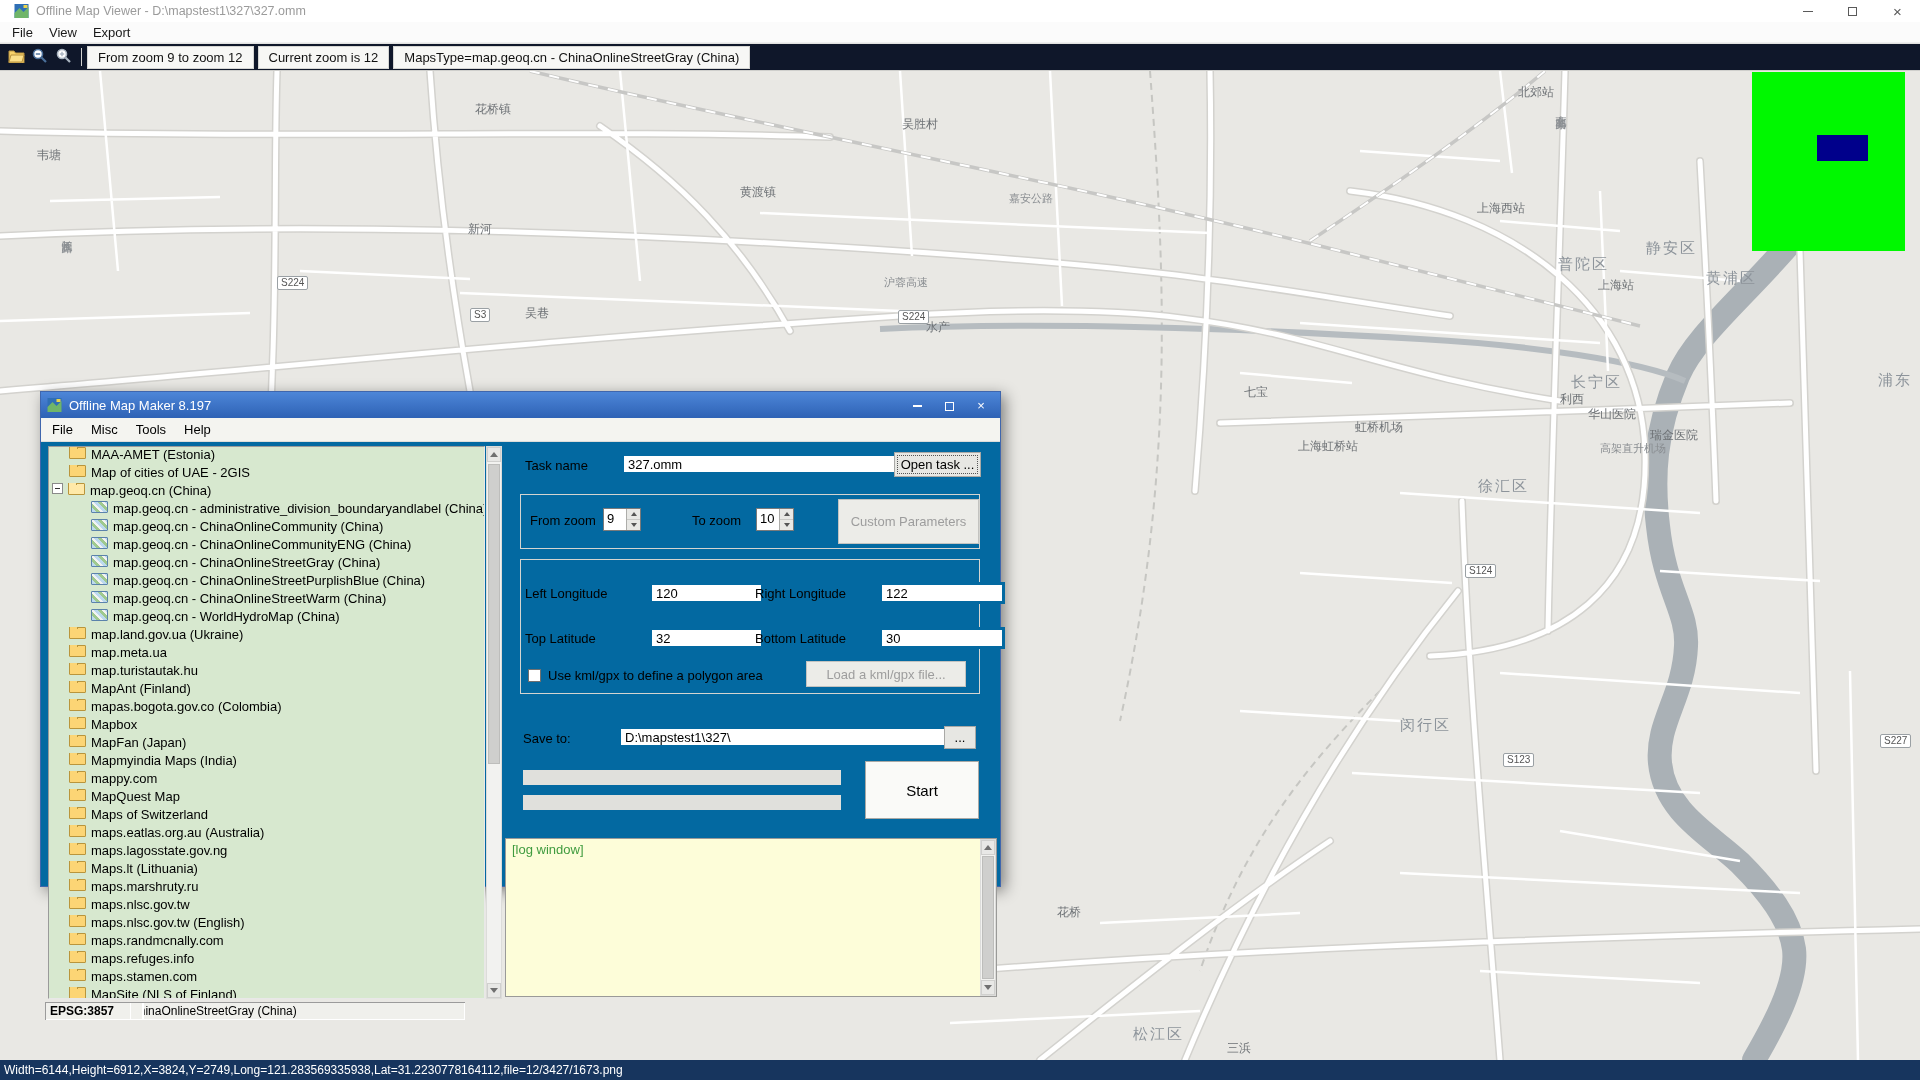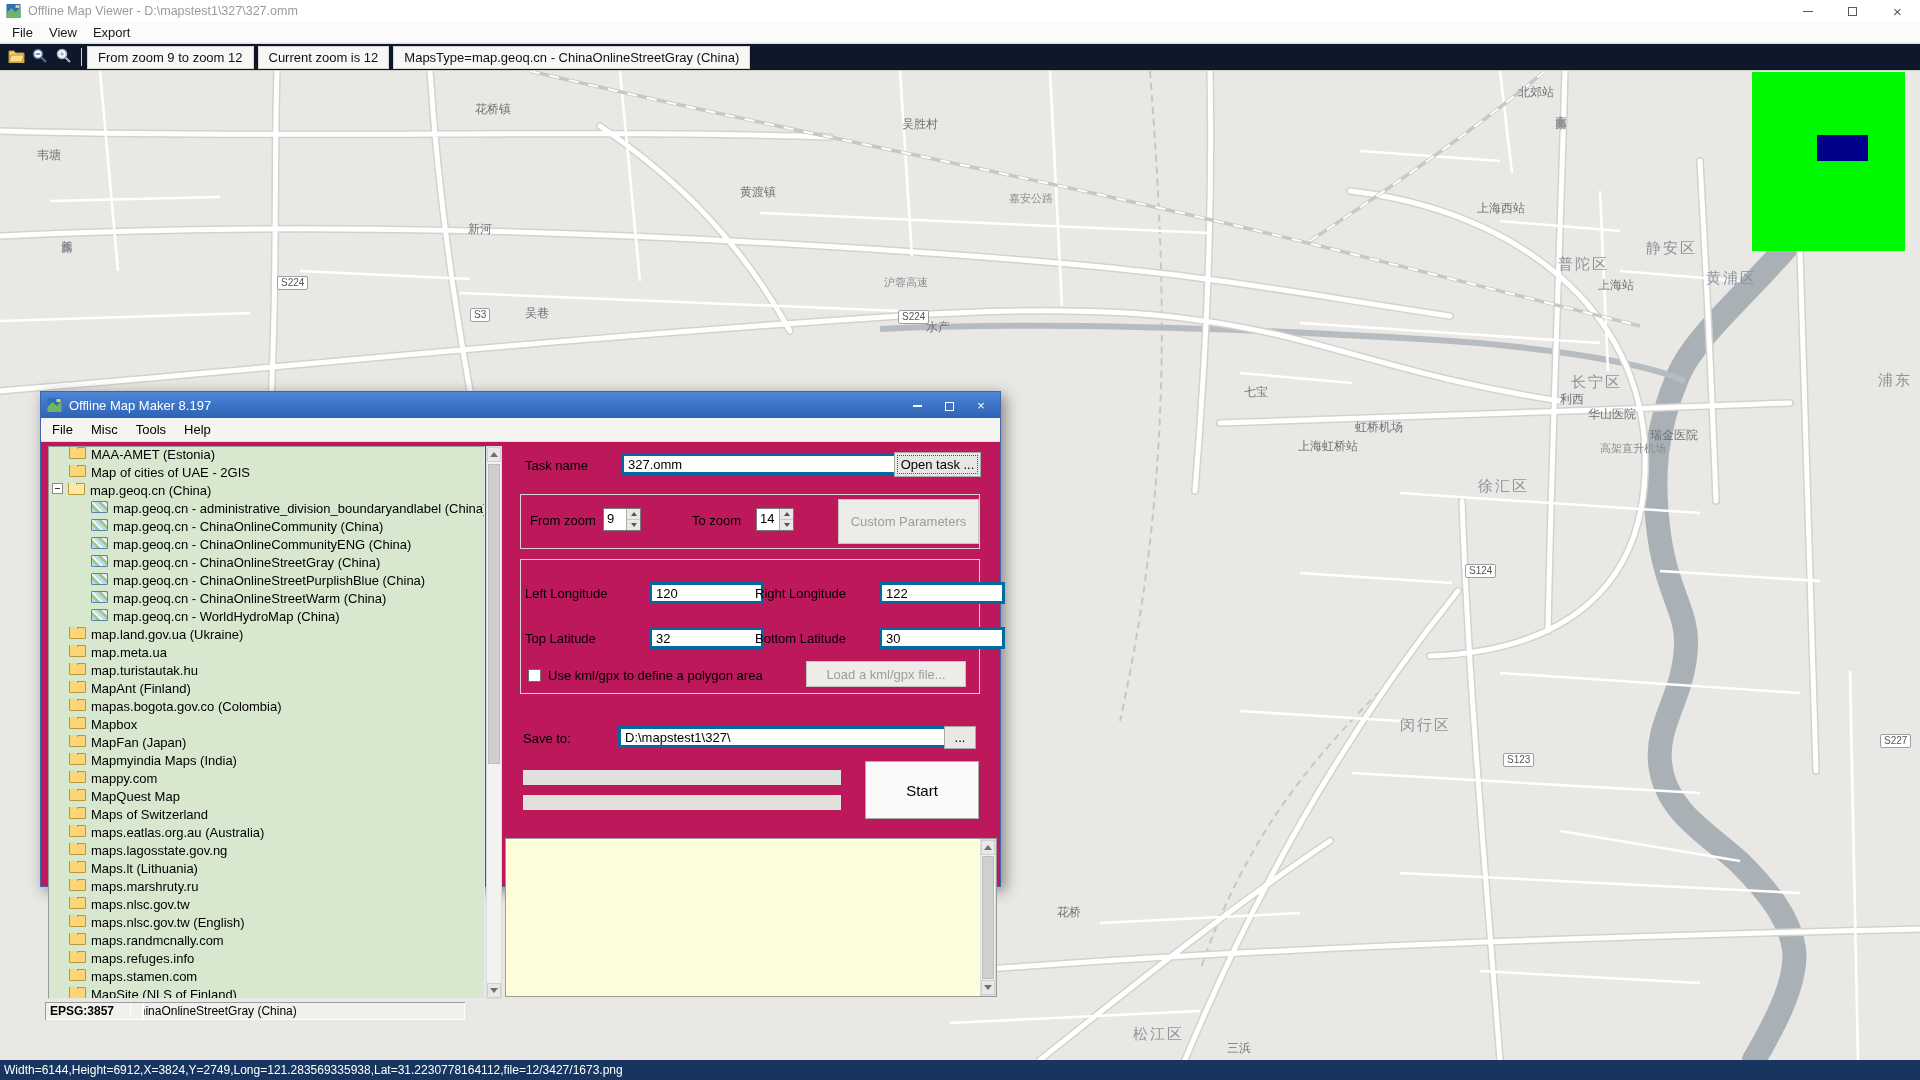--- a/index.html
+++ b/index.html
@@ -2,21 +2,21 @@
 <html style="--overlay-green: #00f800; --overlay-blue: #00008b; --titlebar-blue-1: #4d86d8; --titlebar-blue-2: #2e62b5; --tree-bg: #d7e8cf; --log-bg: #fdfdd9; --status-bg: #17355e;"><head>
 <meta charset="utf-8">
 <style>
   * { box-sizing: border-box; margin: 0; padding: 0; }
   html,body { width:1920px; height:1080px; overflow:hidden; }
   body { font-family: "Liberation Sans", "DejaVu Sans", sans-serif; font-size:13px; color:#000; background:#fff; }
 
   .app { position:relative; width:1920px; height:1080px; overflow:hidden; background:#fff; }
 
   
-  .titlebar { height:22px; background:#ffffff; display:flex; align-items:center; padding-left:6px; }
+  .titlebar { height:22px; background:#ffffff; display:flex; align-items:center; padding-left:14px; }
   .titlebar .app-icon { width:16px; height:15px; margin-right:6px; display:flex; align-items:center; }
   .titlebar .title { font-size:12.5px; color:#9b9b9b; }
   .win-controls { margin-left:auto; display:flex; height:100%; }
   .win-btn { width:45px; height:100%; display:flex; align-items:center; justify-content:center; color:#5a5a5a; font-size:13px; }
   .win-btn .min-glyph { display:block; width:10px; border-top:1px solid #5a5a5a; }
   .win-btn .max-glyph { display:block; width:9px; height:9px; border:1px solid #5a5a5a; }
   .win-btn.close { font-size:15px; }
 
   
   .menubar { height:21px; background:#fbfbfb; display:flex; align-items:center; padding-left:4px; border-bottom:1px solid #eee; }
@@ -46,21 +46,21 @@
   .mlabel.v { writing-mode:vertical-rl; letter-spacing:1px; }
   .shield { position:absolute; font-size:10px; line-height:12px; background:#fff; border:1px solid #9aa0a4; border-radius:2px; color:#555; padding:0 3px; z-index:3; }
 
   .overlay-green { position:absolute; left:1752px; top:1px; width:153px; height:179px; background:var(--overlay-green); z-index:5; }
   .overlay-blue  { position:absolute; left:65px; top:63px; width:51px; height:26px; background:var(--overlay-blue); }
 
   
   .statusbar { height:20px; background:var(--status-bg); color:#fff; font-size:12px; display:flex; align-items:center; padding-left:4px; white-space:nowrap; }
 
   
-  .dlg { position:absolute; left:40px; top:391px; width:961px; height:496px; background:#be185d; border:1px solid #3f66ad; box-shadow:4px 4px 14px rgba(0,0,0,.45); z-index:20; }
+  .dlg { position:absolute; left:40px; top:391px; width:961px; height:496px; background:#0369a1; border:1px solid #3f66ad; box-shadow:4px 4px 14px rgba(0,0,0,.45); z-index:20; }
   .dlg-title { height:26px; background:linear-gradient(var(--titlebar-blue-1), var(--titlebar-blue-2)); display:flex; align-items:center; color:#fff; padding:0 6px; }
   .dlg-title .dlg-icon { width:16px; height:15px; margin-right:6px; display:flex; }
   .dlg-title .dlg-title-text { font-size:13px; }
   .dlg-title .dlg-controls { margin-left:auto; display:flex; gap:14px; padding-right:4px; }
   .dlg-ctl { width:18px; text-align:center; color:#fff; font-size:13px; }
   .dlg-ctl .min-glyph { display:inline-block; width:9px; border-top:2px solid #fff; vertical-align:middle; }
   .dlg-ctl .max-glyph { display:inline-block; width:9px; height:9px; border:1.5px solid #fff; vertical-align:middle; }
   .dlg-menu { height:24px; background:#f4f4f0; border-bottom:1px solid #ddddda; display:flex; align-items:center; padding-left:2px; }
   .dlg-menu .menu-item { padding:0 9px; }
 
@@ -490,21 +490,21 @@
     <span class="lbl" style="left:489px;top:121px;">From zoom</span>
     <span class="spin" style="left:562px;top:116px;width:38px;">
       <span class="spin-val">9</span>
       <span class="spinners">
           <i class="up"></i>
           <i class="dn"></i>
         </span>
     </span>
     <span class="lbl" style="left:651px;top:121px;">To zoom</span>
     <span class="spin" style="left:715px;top:116px;width:38px;">
-      <span class="spin-val">14</span>
+      <span class="spin-val">10</span>
       <span class="spinners">
           <i class="up"></i>
           <i class="dn"></i>
         </span>
     </span>
     <button class="btn disabled" style="left:797px;top:107px;width:141px;height:45px;">Custom Parameters</button>
 
     <div class="groupbox" style="left:479px;top:167px;width:460px;height:135px;"></div>
     <span class="lbl" style="left:484px;top:194px;">Left Longitude</span>
     <input class="tinput" style="left: 572px; top: 190px; width: 115px;" readonly="" value="120">
@@ -520,20 +520,21 @@
 
     <span class="lbl" style="left:482px;top:339px;">Save to:</span>
     <input class="tinput" style="left: 541px; top: 334px; width: 350px;" readonly="" value="D:\mapstest1\327\">
     <button class="btn" style="left:903px;top:334px;width:32px;height:23px;">...</button>
 
     <div class="pbar" style="left:482px;top:378px;width:318px;height:15px;"></div>
     <div class="pbar" style="left:482px;top:403px;width:318px;height:15px;"></div>
     <button class="btn" style="left:824px;top:369px;width:114px;height:58px;font-size:15px;background:#fafaf8;">Start</button>
 
     <div class="log">
+      <div class="log-text">[log window]</div>
       <div class="vscroll">
         <div class="sb-btn up"></div>
         <div class="sb-track">
             <div class="sb-thumb" style="top:1px;bottom:1px;"></div>
           </div>
         <div class="sb-btn dn"></div>
       </div>
     </div>
 
     <div class="dlg-status">

